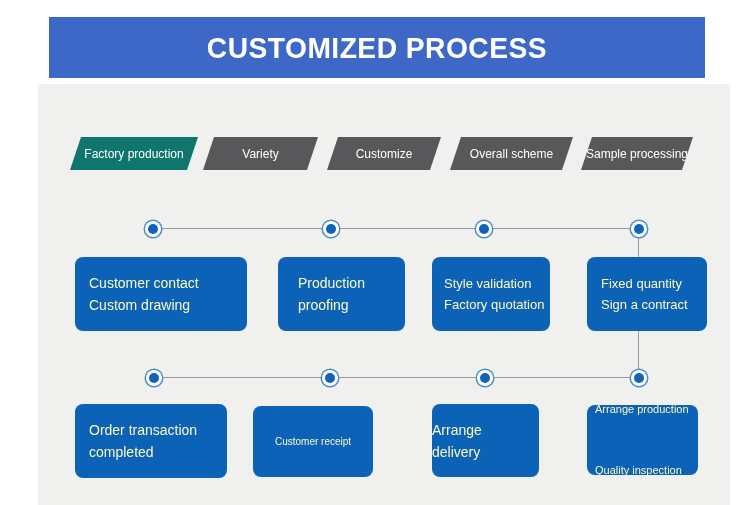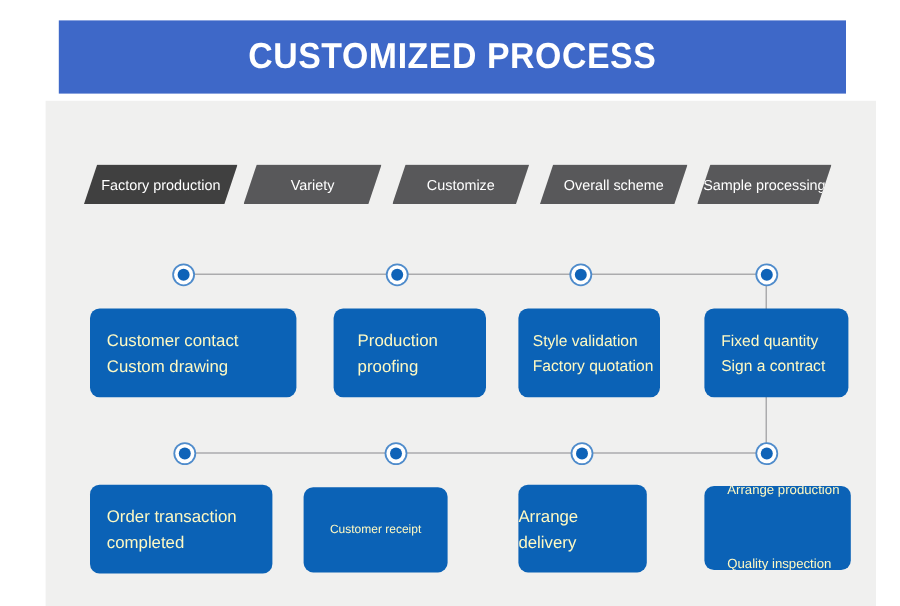--- a/index.html
+++ b/index.html
@@ -12,21 +12,21 @@
   .header{position:absolute;left:49px;top:17px;width:656px;height:61px;background:#3E68C8;
           display:flex;align-items:center;justify-content:center;}
   .header .title{color:#ffffff;font-size:30px;font-weight:700;letter-spacing:0.5px;
           transform:scaleX(0.94);white-space:nowrap;}
 
   
   .tab{position:absolute;top:137px;height:33px;display:flex;align-items:center;justify-content:center;
        color:#ffffff;font-size:12px;white-space:nowrap;
        clip-path:polygon(11px 0, 100% 0, calc(100% - 11px) 100%, 0 100%);
        background:#58585A;cursor:pointer;}
-  .tab.active{background:#404040;text-align:right;}
+  .tab.active{background:#0f766e;text-align:right;}
   .tab1{left:70px;width:128px;}
   .tab2{left:203px;width:115px;}
   .tab3{left:327px;width:114px;}
   .tab4{left:450px;width:123px;}
   .tab5{left:581px;width:112px;}
 
   
   .hline,.vline{position:absolute;background:#9B9B9D;z-index:1;}
   .hline{height:1px;}
   .vline{width:1px;}
@@ -42,21 +42,21 @@
   .box{position:absolute;background:#0B62B6;border-radius:8px;color:#fef9c3;
        display:flex;flex-direction:column;justify-content:center;overflow:hidden;z-index:2;}
   .box .ln{white-space:nowrap;}
   .b1{left:75px;top:257px;width:158px;height:74px;padding-left:14px;font-size:14px;line-height:22px;}
   .b2{left:278px;top:257px;width:107px;height:74px;padding-left:20px;font-size:14px;line-height:22px;justify-content:center;}
   .b3{left:432px;top:257px;width:106px;height:74px;padding-left:12px;font-size:13px;line-height:21px;}
   .b4{left:587px;top:257px;width:106px;height:74px;padding-left:14px;font-size:13px;line-height:21px;}
   .b5{left:75px;top:404px;width:138px;height:74px;padding-left:14px;font-size:14px;line-height:22px;}
   .b6{left:253px;top:406px;width:120px;height:71px;align-items:center;font-size:10px;line-height:22px;}
   .b7{left:432px;top:404px;width:107px;height:73px;align-items:flex-start;font-size:14px;line-height:22px;}
-  .b8{left:587px;top:405px;width:103px;height:70px;padding-left:19px;font-size:11px;line-height:17px;gap:44px;}
+  .b8{left:587px;top:405px;width:103px;height:70px;padding-left:8px;font-size:11px;line-height:17px;gap:44px;}
 </style>
 </head>
 <body>
 
 <div class="page">
 
   <div class="content-bg"></div>
 
   <div class="header">
     <div class="title">CUSTOMIZED PROCESS</div>

